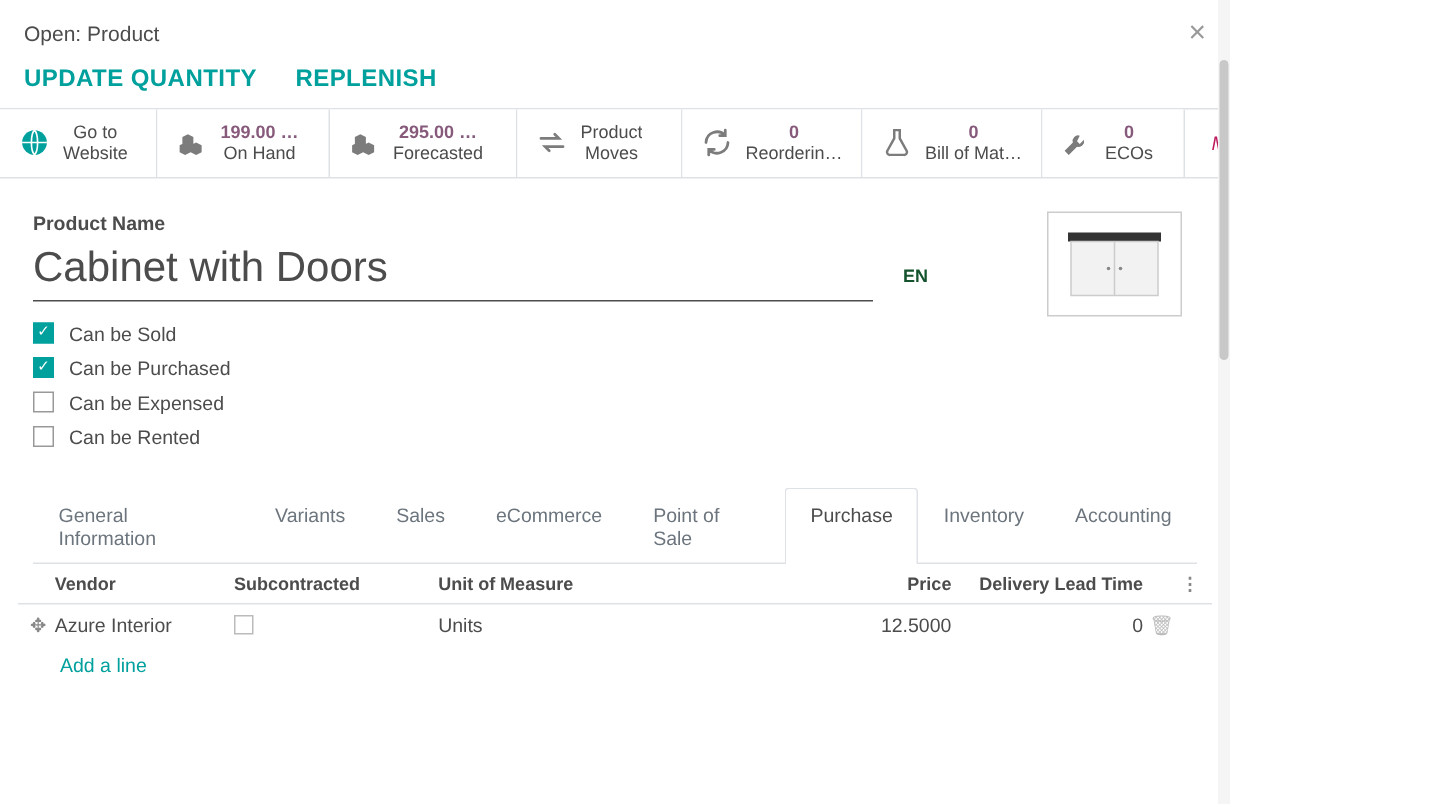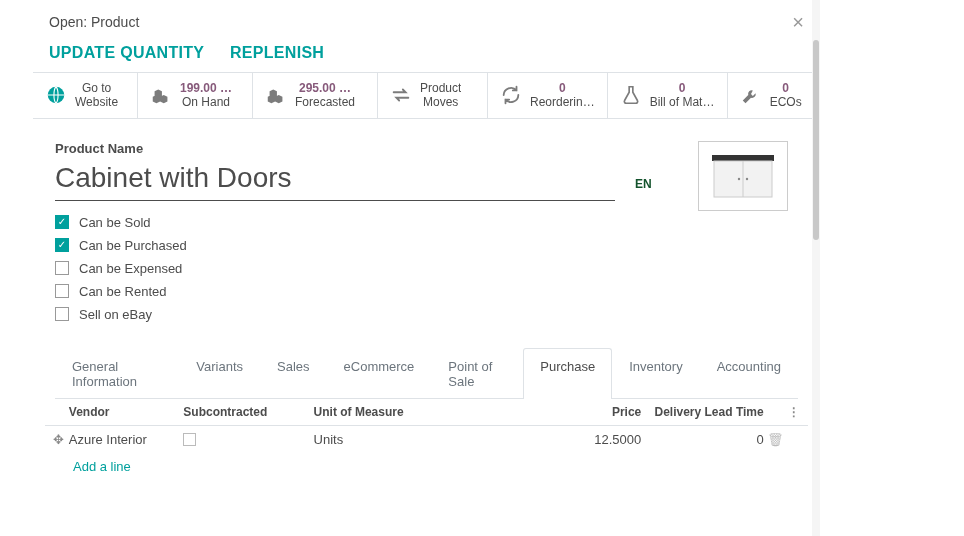--- a/index.html
+++ b/index.html
@@ -1,17 +1,17 @@
 <!DOCTYPE html>
 <html><head>
 <meta charset="utf-8">
 <style>
 * { box-sizing: border-box; margin: 0; padding: 0; }
 body { font-family: -apple-system, "Helvetica Neue", Arial, sans-serif; font-size: 13px; color: #4c4c4c; background: #fff; }
-.modal { width: 820px; height: 536px; position: relative; overflow: hidden; padding-left: 33px; }
+.modal { width: 820px; height: 536px; position: relative; overflow: hidden; }
 .modal-header { display: flex; justify-content: space-between; align-items: center; padding: 12px 16px 8px; }
 .modal-title { font-size: 14px; color: #4c4c4c; font-weight: 400; }
 .close-btn { font-size: 20px; color: #999; cursor: pointer; background: none; border: none; line-height: 1; }
 .action-bar { padding: 4px 16px 10px; border-bottom: 1px solid #dee2e6; }
 .action-link { color: #00a09d; font-weight: 600; font-size: 16px; text-transform: uppercase; letter-spacing: 0.3px; margin-right: 22px; cursor: pointer; }
 .stat-bar { display: flex; border-bottom: 1px solid #dee2e6; }
 .stat-btn { display: flex; align-items: center; flex: 0 0 auto; padding: 8px 12px; border-right: 1px solid #dee2e6; min-width: 105px; cursor: pointer; background: #fff; }
 .stat-btn.first { border-left: none; }
 .stat-icon { width: 22px; height: 22px; margin-right: 8px; color: #7c7c7c; flex-shrink: 0; }
 .stat-text { display: flex; flex-direction: column; line-height: 1.2; font-size: 12px; min-width: 0; overflow: hidden; text-align: center; }
@@ -158,24 +158,20 @@
             <span class="chk-label">Can be Purchased</span>
           </div>
           <div class="chk-row">
             <div class="chk"></div>
             <span class="chk-label">Can be Expensed</span>
           </div>
           <div class="chk-row">
             <div class="chk"></div>
             <span class="chk-label">Can be Rented</span>
           </div>
-          <div class="chk-row">
-            <div class="chk"></div>
-            <span class="chk-label">Sell on eBay</span>
-          </div>
         </div>
     </div>
     <div class="body-right">
       <div class="img-box">
         <svg class="cabinet-svg" viewBox="0 0 70 50">
           <rect x="4" y="4" width="62" height="6" fill="#333"></rect>
           <rect x="6" y="10" width="58" height="36" fill="#f2f2f2" stroke="#ccc"></rect>
           <line x1="35" y1="10" x2="35" y2="46" stroke="#ccc"></line>
           <circle cx="31" cy="28" r="1.2" fill="#888"></circle>
             <circle cx="39" cy="28" r="1.2" fill="#888"></circle>

